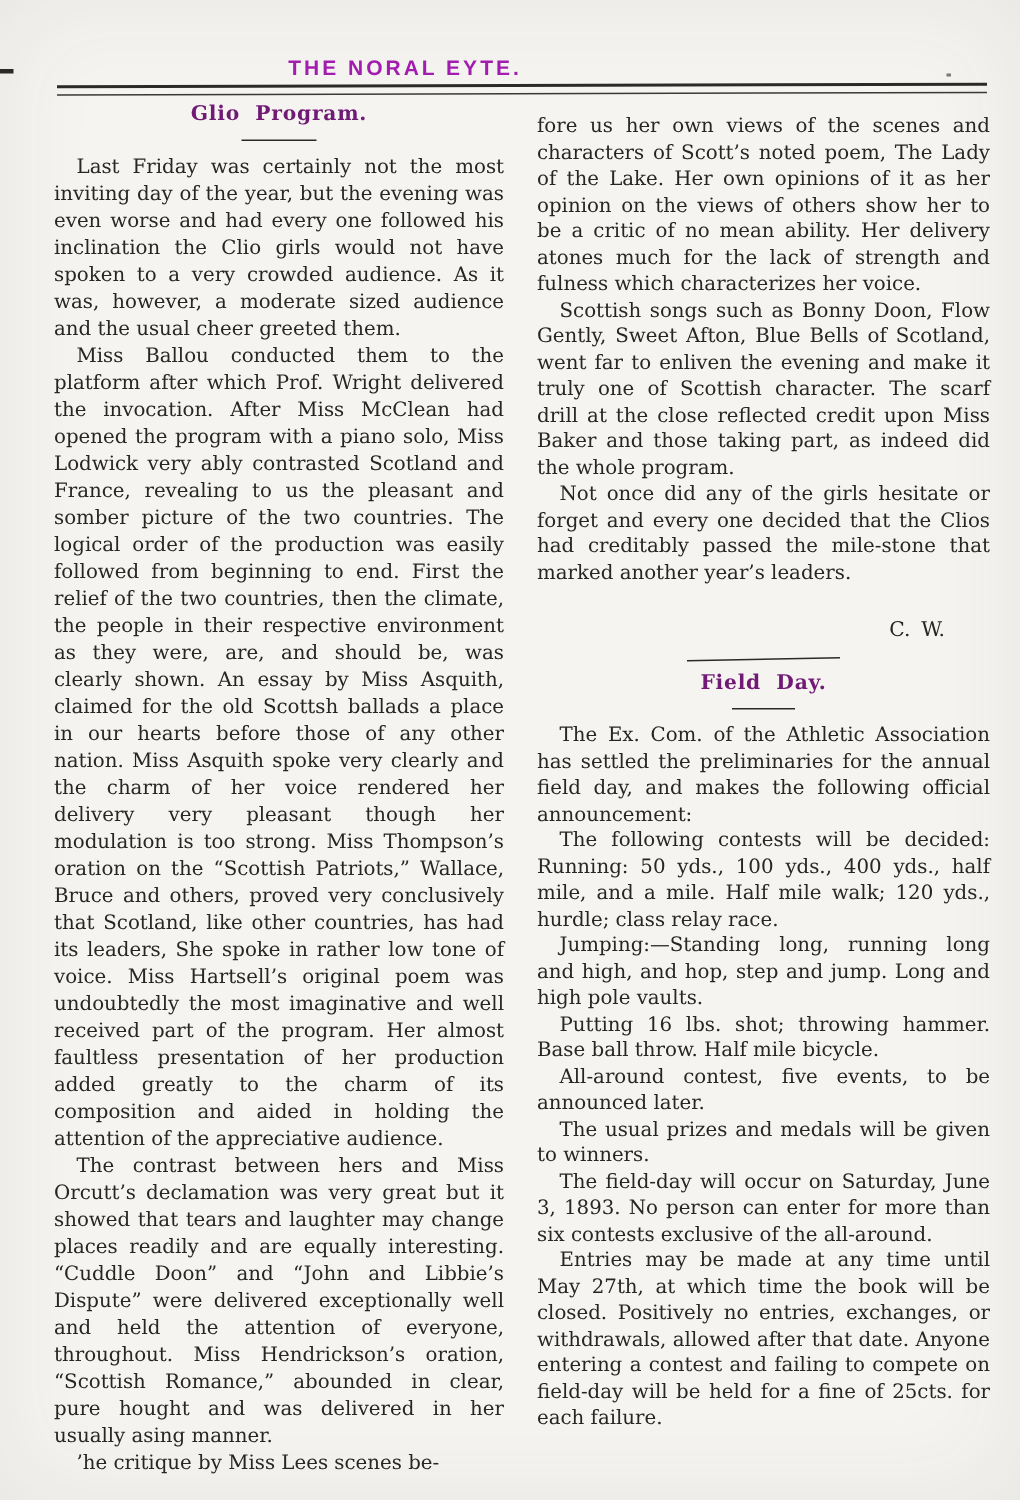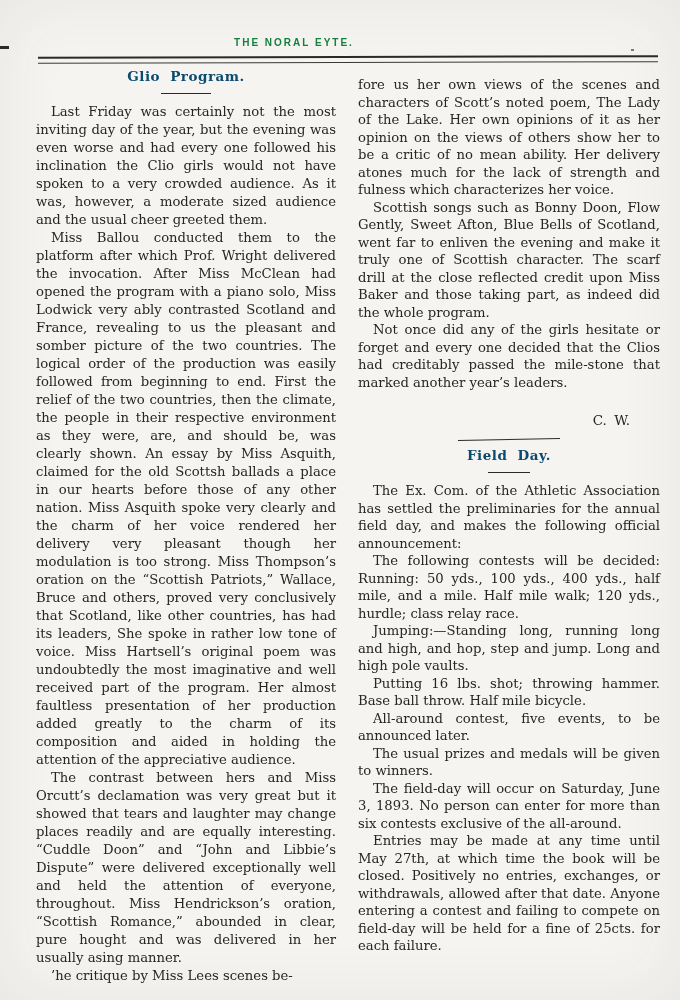--- a/index.html
+++ b/index.html
@@ -18,24 +18,23 @@
     box-shadow: inset 0 0 70px rgba(60,55,45,0.07);
   }
   .masthead {
     position: absolute;
     top: 37px;
     left: 0;
     width: 540px;
     text-align: center;
     font-family: "Liberation Sans", sans-serif;
     font-weight: bold;
-    font-size: 10px;
+    font-size: 14px;
     letter-spacing: 2px;
-    color: #15803d;
-    padding-left: 24px;
+    color: #a21caf;
   }
   .double-rule {
     position: absolute;
     top: 56px;
     left: 38px;
     width: 620px;
     height: 4px;
     border-top: 2px solid #2b2a28;
     border-bottom: 1px solid #3a3936;
     transform: rotate(-0.15deg);
@@ -56,21 +55,21 @@
   }
   .col-left  { left: 36px; }
   .col-right { left: 358px; width: 302px; line-height: 17.5px; padding-top: 14px; }
   .article-title {
     margin: 0;
     text-align: center;
     font-size: 13.5px;
     font-weight: bold;
     letter-spacing: 0.5px;
     word-spacing: 5px;
-    color: #0c4a6e;
+    color: #701a75;
   }
   .col-left .article-title { margin-top: 5px; }
   .title-rule {
     width: 50px;
     height: 1px;
     background: #2b2a28;
     margin: 8px auto 9px auto;
   }
   .title-rule-small { width: 42px; }
   .section-rule {

